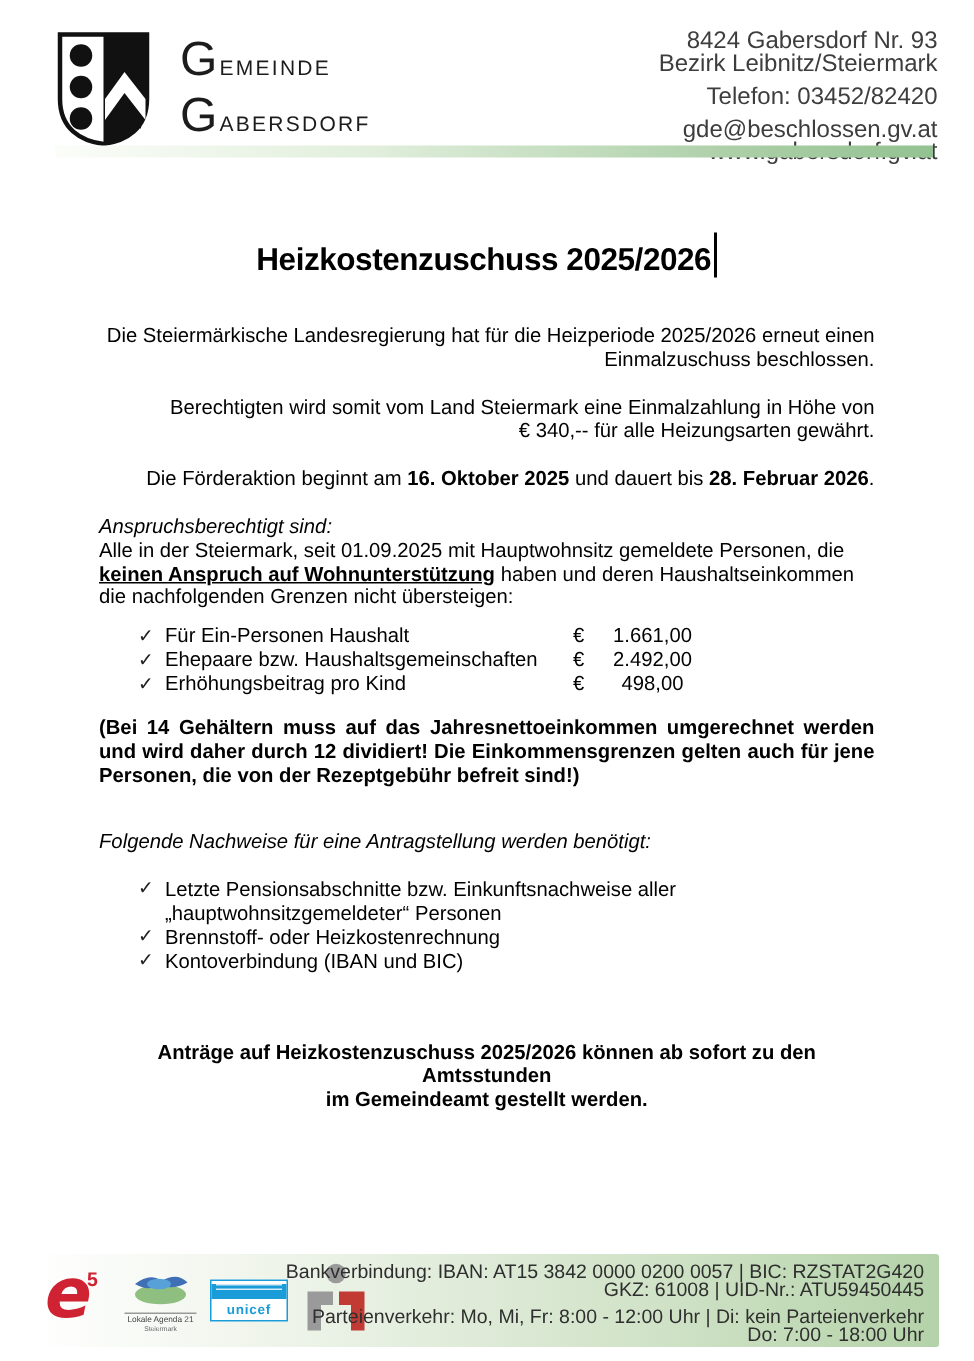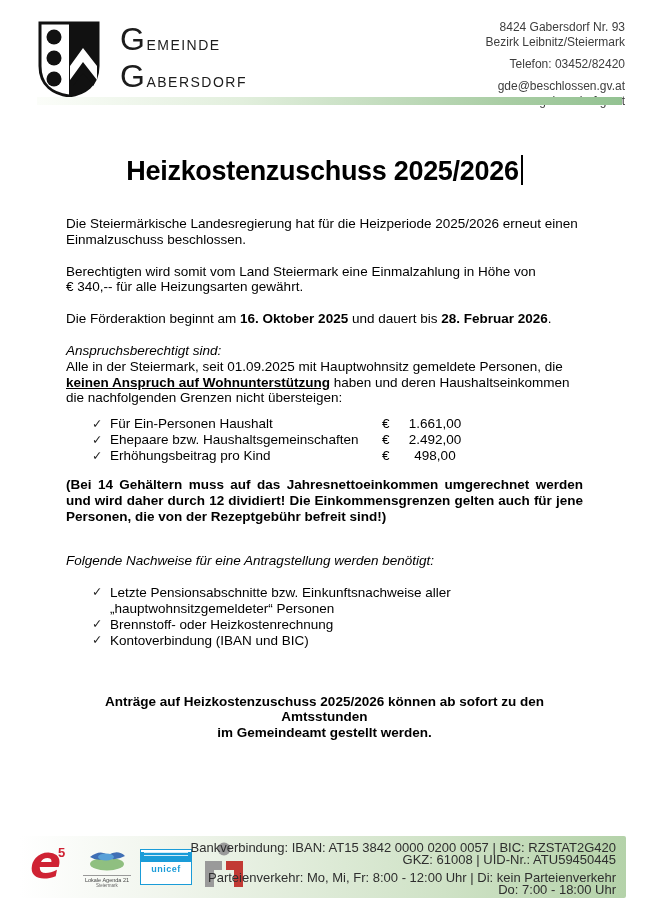--- a/index.html
+++ b/index.html
@@ -8,35 +8,35 @@
     font-family:"Liberation Sans", sans-serif;color:#000;
     -webkit-font-smoothing:antialiased;overflow:hidden;
   }
   .pre{white-space:pre-line;}
 
   
   .crest{position:absolute;left:37px;top:20px;width:64px;height:78px;}
   .wordmark{position:absolute;left:120px;top:24px;color:#1c1c1c;}
   .wordmark-line{display:block;text-transform:uppercase;font-size:14px;line-height:31px;letter-spacing:1.5px;font-weight:500;}
   .wordmark-line::first-letter{font-size:32px;}
-  .contact{position:absolute;right:24px;top:20px;text-align:right;font-size:12px;line-height:15px;color:#3d3d3d;}
+  .contact{position:absolute;right:24px;top:20px;text-align:right;font-size:16px;line-height:15px;color:#3d3d3d;}
   .contact .grp{margin-top:7px;}
   .contact .grp:first-child{margin-top:0;}
   .header-rule{position:absolute;left:37px;top:97px;width:585px;height:8px;
     background:linear-gradient(to right,#fbfdf9 0%,#e2efdd 35%,#a9cda4 80%,#93c292 100%);}
 
   
   .title-wrap{position:absolute;top:155px;left:66px;width:517px;text-align:center;}
-  .doc-title{display:inline;font-size:27px;font-weight:700;letter-spacing:-0.3px;}
+  .doc-title{display:inline;font-size:21px;font-weight:700;letter-spacing:-0.3px;}
   .caret{display:inline-block;width:2px;height:30px;background:#000;margin-left:2px;vertical-align:-5px;}
 
   
   .content{position:absolute;top:216px;left:66px;width:517px;font-size:13.5px;line-height:15.8px;}
   .content p{margin:0;}
-  .mb16{margin-bottom:16px !important;}
+  .mb16{margin-bottom:16px !important;text-align:right;}
   .mb10{margin-bottom:10px !important;}
   .mb13{margin-bottom:13px !important;}
   .mb28{margin-bottom:28px !important;}
   .mb17{margin-bottom:17px !important;}
   .mb45{margin-bottom:45px !important;}
   .italic{font-style:italic;}
   .bold{font-weight:700;}
   .bold-underline{font-weight:700;text-decoration:underline;}
   .justify{text-align:justify;}
   .center{text-align:center;}
@@ -52,21 +52,21 @@
   
   .footer{position:absolute;left:20px;top:836px;width:606px;height:62px;border-radius:2px;
     background:linear-gradient(to right,#ffffff 0%,#f0f5ec 25%,#cfe2c6 70%,#b4d2a9 100%);}
   .footer-logos{position:absolute;left:10px;top:5px;height:52px;display:flex;align-items:center;gap:9px;}
   .logo-e5{position:relative;width:44px;height:52px;}
   .logo-e5 .e{position:absolute;left:0;top:-6px;font-size:46px;font-weight:700;font-style:italic;color:#cf2233;font-family:"DejaVu Sans",sans-serif;}
   .logo-e5 .sup{position:absolute;left:28px;top:4px;font-size:13px;font-weight:700;color:#cf2233;}
   .logo-agenda{width:48px;text-align:center;}
   .logo-agenda .cap1{font-size:5.5px;color:#444;line-height:6px;border-top:0.5px solid #999;padding-top:1px;}
   .logo-agenda .cap2{font-size:4.5px;color:#666;line-height:5px;}
-  .logo-unicef{width:52px;height:36px;border:1px solid #1a9cd8;background:#fff;box-sizing:border-box;}
+  .logo-unicef{width:52px;height:28px;border:1px solid #1a9cd8;background:#fff;box-sizing:border-box;}
   .logo-unicef .band{height:10px;background:#1a9cd8;}
   .logo-unicef .band i{display:block;height:1px;background:rgba(255,255,255,.8);margin:2px 3px 0;}
   .logo-unicef .name{font-size:9px;font-weight:700;color:#1a9cd8;text-align:center;line-height:15px;letter-spacing:0.5px;}
   .footer-text{position:absolute;right:10px;top:6px;text-align:right;font-size:13px;line-height:12px;color:#2e2e2e;}
   .footer-text .grp2{margin-top:6px;}
 </style>
 </head>
 <body>
 
 <div>

